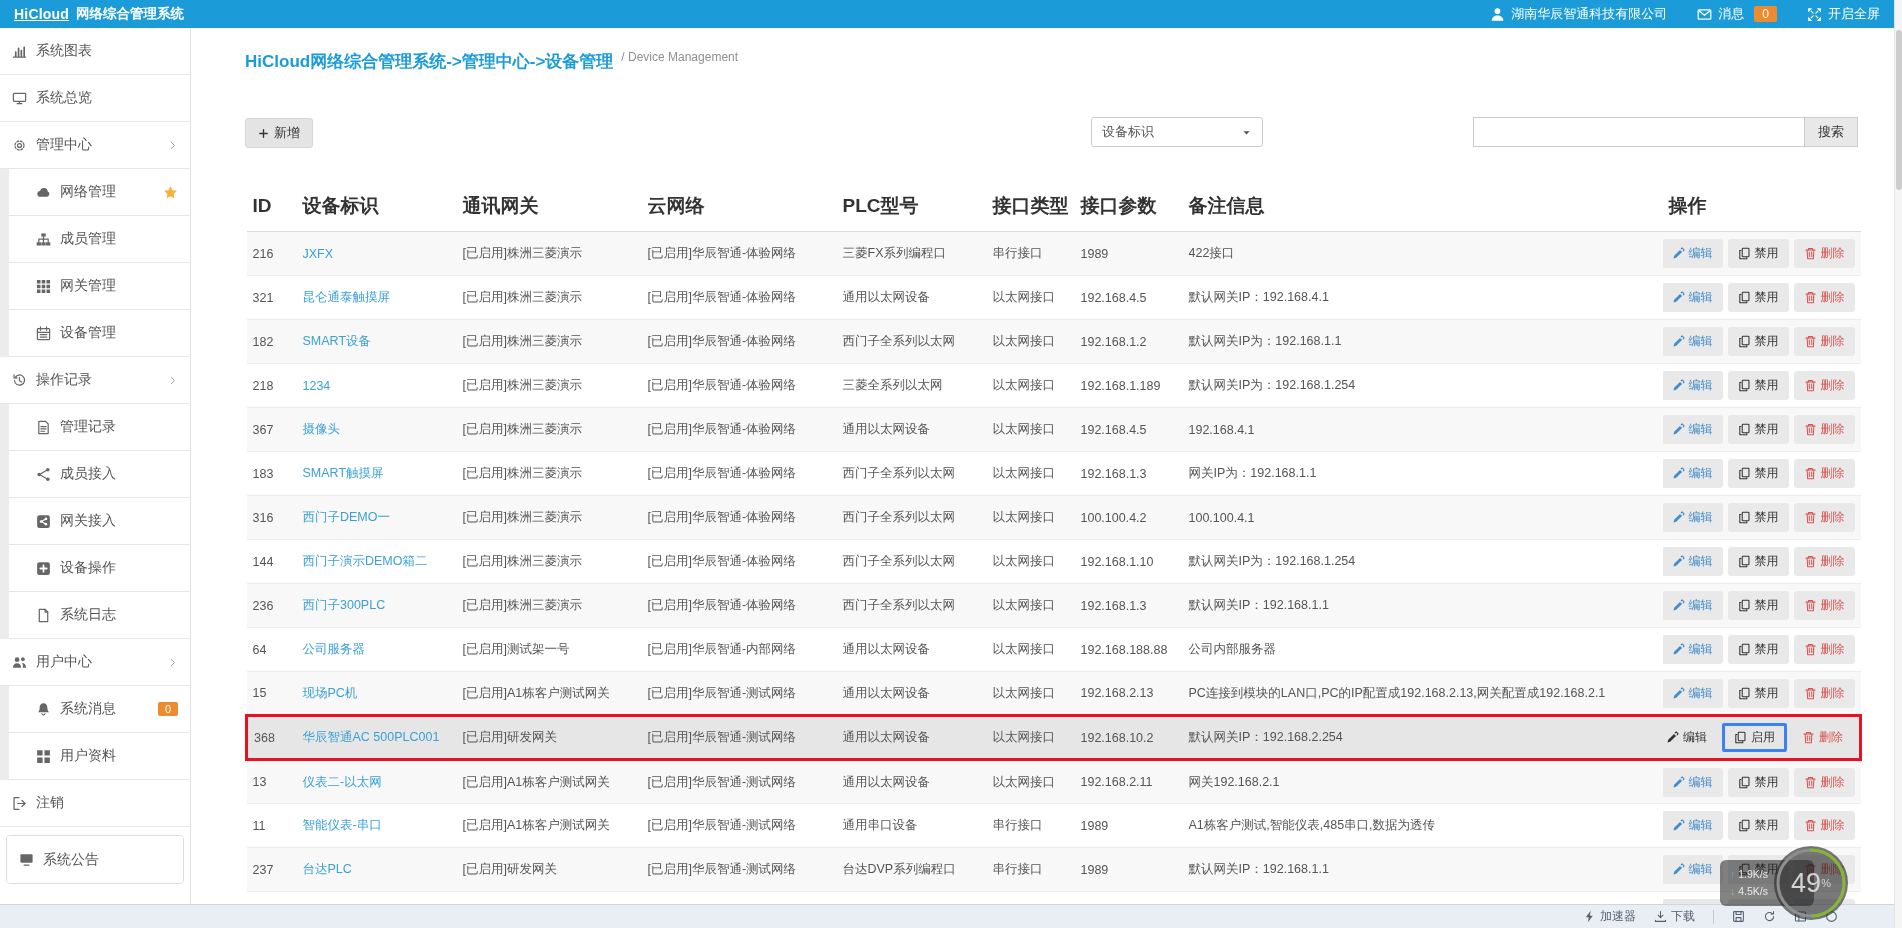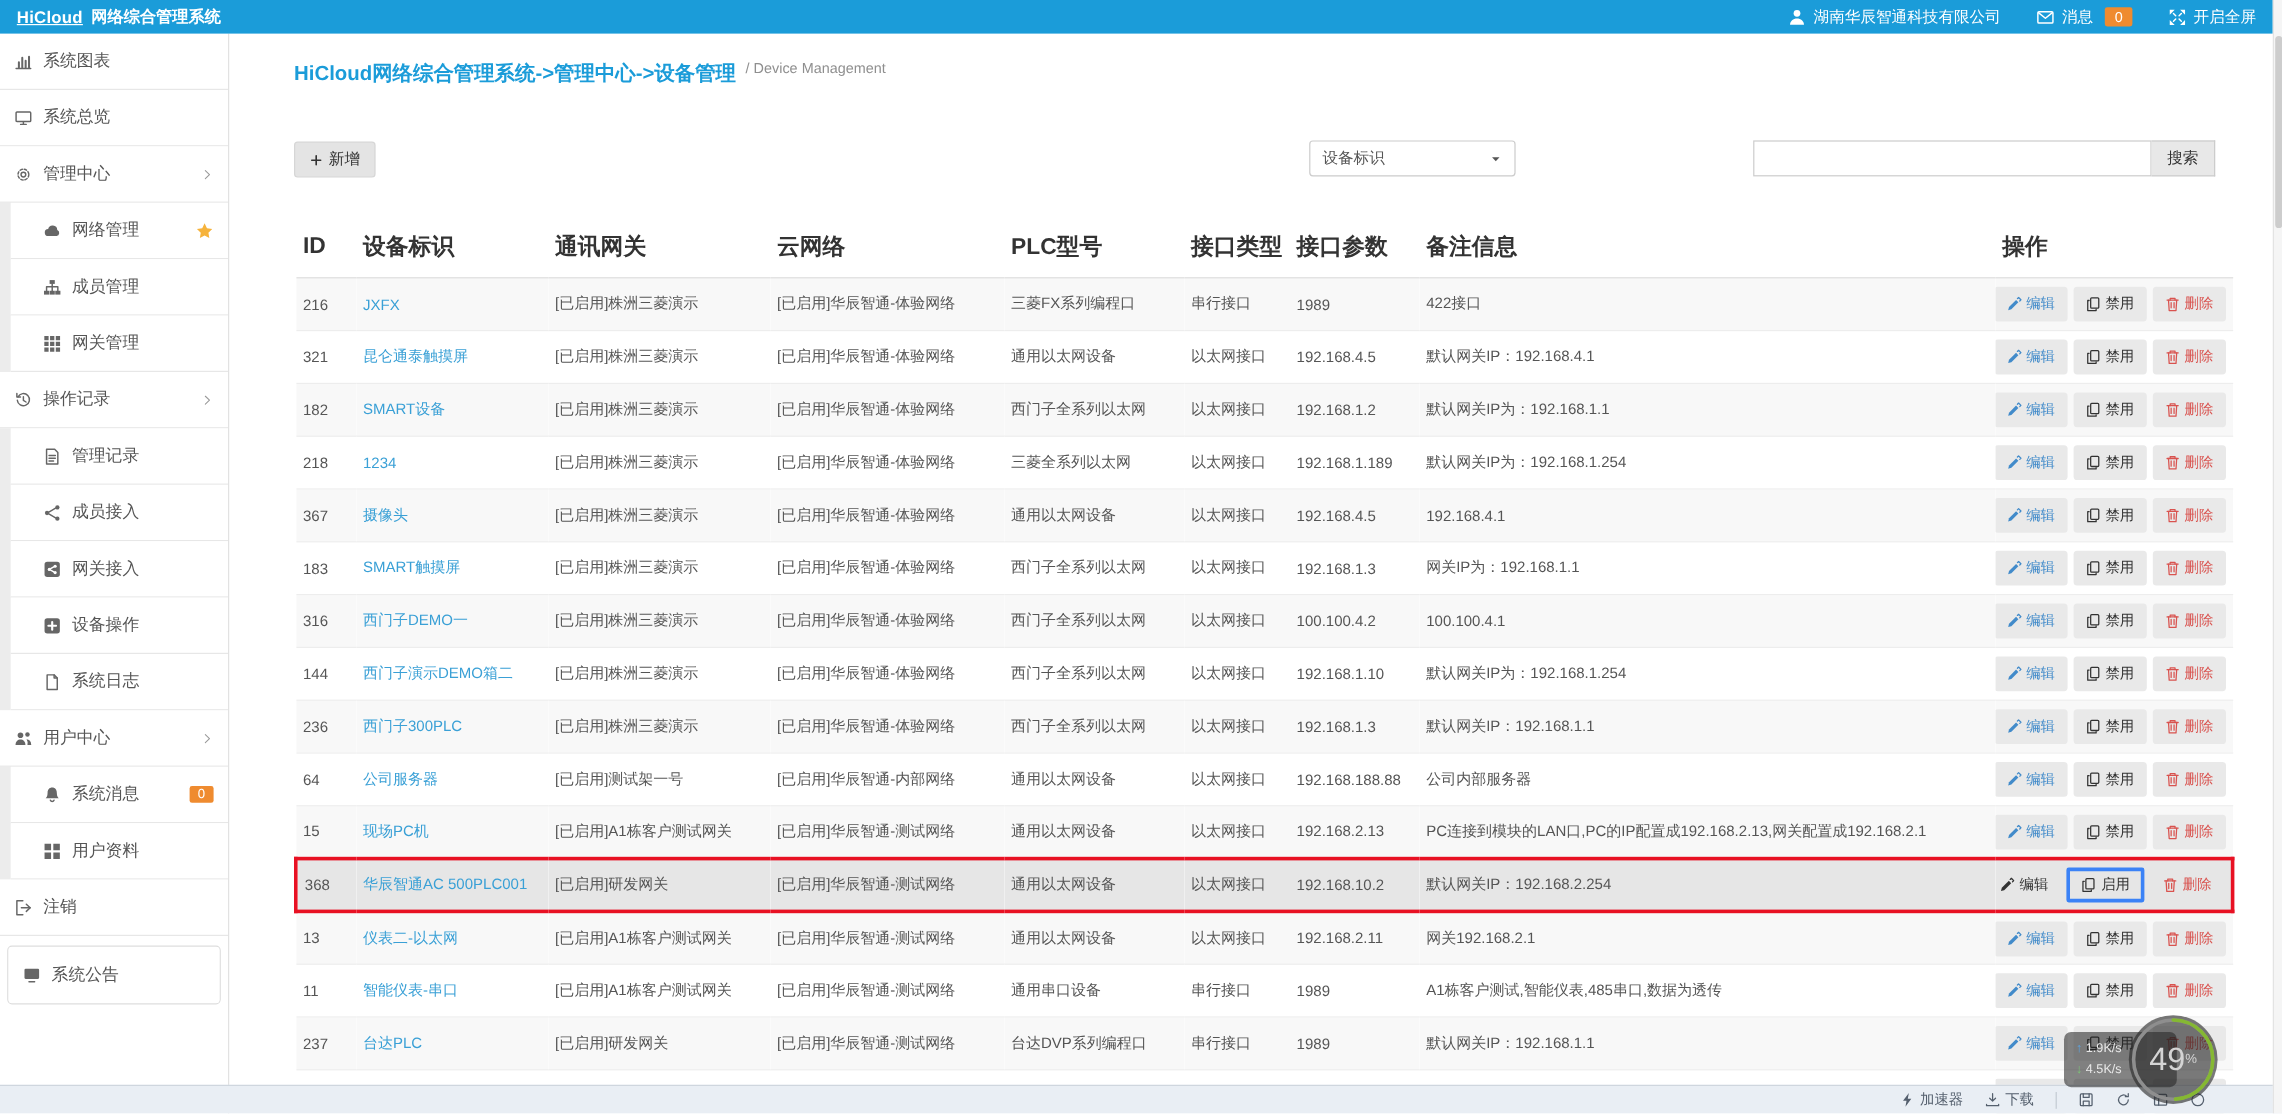--- a/index.html
+++ b/index.html
@@ -54,21 +54,21 @@
     color:#333; font-size:13px; padding:5px 12px; display:inline-flex; align-items:center; gap:5px; cursor:pointer;
     font-family:inherit;
   }
   .btn-add .ic { color:#333; } .btn-add .ic svg { width:11px; height:11px; }
   .filter-select {
     position:absolute; left:846px; top:0; width:172px; height:30px; background:#fff;
     border:1px solid #ccc; border-radius:3px; display:flex; align-items:center; padding:0 10px;
     font-size:13px; color:#555; cursor:pointer;
   }
   .filter-select .ic { margin-left:auto; color:#555; } .filter-select .ic svg { width:11px; height:11px; }
-  .search-group { position:absolute; right:16px; top:0; display:flex; }
+  .search-group { position:absolute; right:4px; top:0; display:flex; }
   .search-input { width:332px; height:30px; border:1px solid #ccc; padding:0 8px; font-size:13px; outline:none; font-family:inherit; }
   .btn-search { height:30px; padding:0 13px; background:#e8e8e8; border:1px solid #ccc; border-left:none; font-size:13px; color:#333; cursor:pointer; font-family:inherit; }
 
   .table-wrap { margin-top:34px; }
   table { width:100%; border-collapse:collapse; table-layout:fixed; }
   th { text-align:left; font-size:19px; font-weight:bold; color:#333; padding:10px 6px 12px 6px; border-bottom:1px solid #ddd; }
   td { height:44px; padding:0 6px; font-size:12.5px; color:#555; border-bottom:1px solid #ededed; overflow:hidden; white-space:nowrap; }
   tr.stripe td { background:#f8f8f8; }
   tr.sel td { background:#e6e6e6; border-top:3px solid #e81123; border-bottom:3px solid #e81123; }
   tr.sel td:first-child { border-left:3px solid #e81123; }
@@ -214,20 +214,29 @@
           </span>
           <span>成员管理</span>
         </div>
         <div class="nav-item">
           <span class="ic">
             <svg viewBox="0 0 16 16" fill="none" stroke="currentColor" stroke-width="1.3" stroke-linecap="round" stroke-linejoin="round">
               <path fill="currentColor" stroke="none" d="M1 1h3.8v3.8H1zM6.1 1h3.8v3.8H6.1zM11.2 1H15v3.8h-3.8zM1 6.1h3.8v3.8H1zM6.1 6.1h3.8v3.8H6.1zM11.2 6.1H15v3.8h-3.8zM1 11.2h3.8V15H1zM6.1 11.2h3.8V15H6.1zM11.2 11.2H15V15h-3.8z"></path>
             </svg>
           </span>
           <span>网关管理</span>
+        </div>
+        <div class="nav-item">
+          <span class="ic">
+            <svg viewBox="0 0 16 16" fill="none" stroke="currentColor" stroke-width="1.3" stroke-linecap="round" stroke-linejoin="round">
+              <rect x="1.5" y="2.8" width="13" height="11.7" rx="0.8"></rect>
+              <path d="M4.8 1v3.6M11.2 1v3.6M1.5 6.8h13M4.5 9.3h7M4.5 11.8h7"></path>
+            </svg>
+          </span>
+          <span>设备管理</span>
         </div>
       </div>
       <div class="nav-item">
         <span class="ic">
           <svg viewBox="0 0 16 16" fill="none" stroke="currentColor" stroke-width="1.3" stroke-linecap="round" stroke-linejoin="round">
             <path d="M3.2 5A5.4 5.4 0 112.6 8"></path>
             <path d="M2.2 2v3.2h3.2"></path>
             <path d="M8 5v3.2l2.3 1.4"></path>
           </svg>
         </span>

